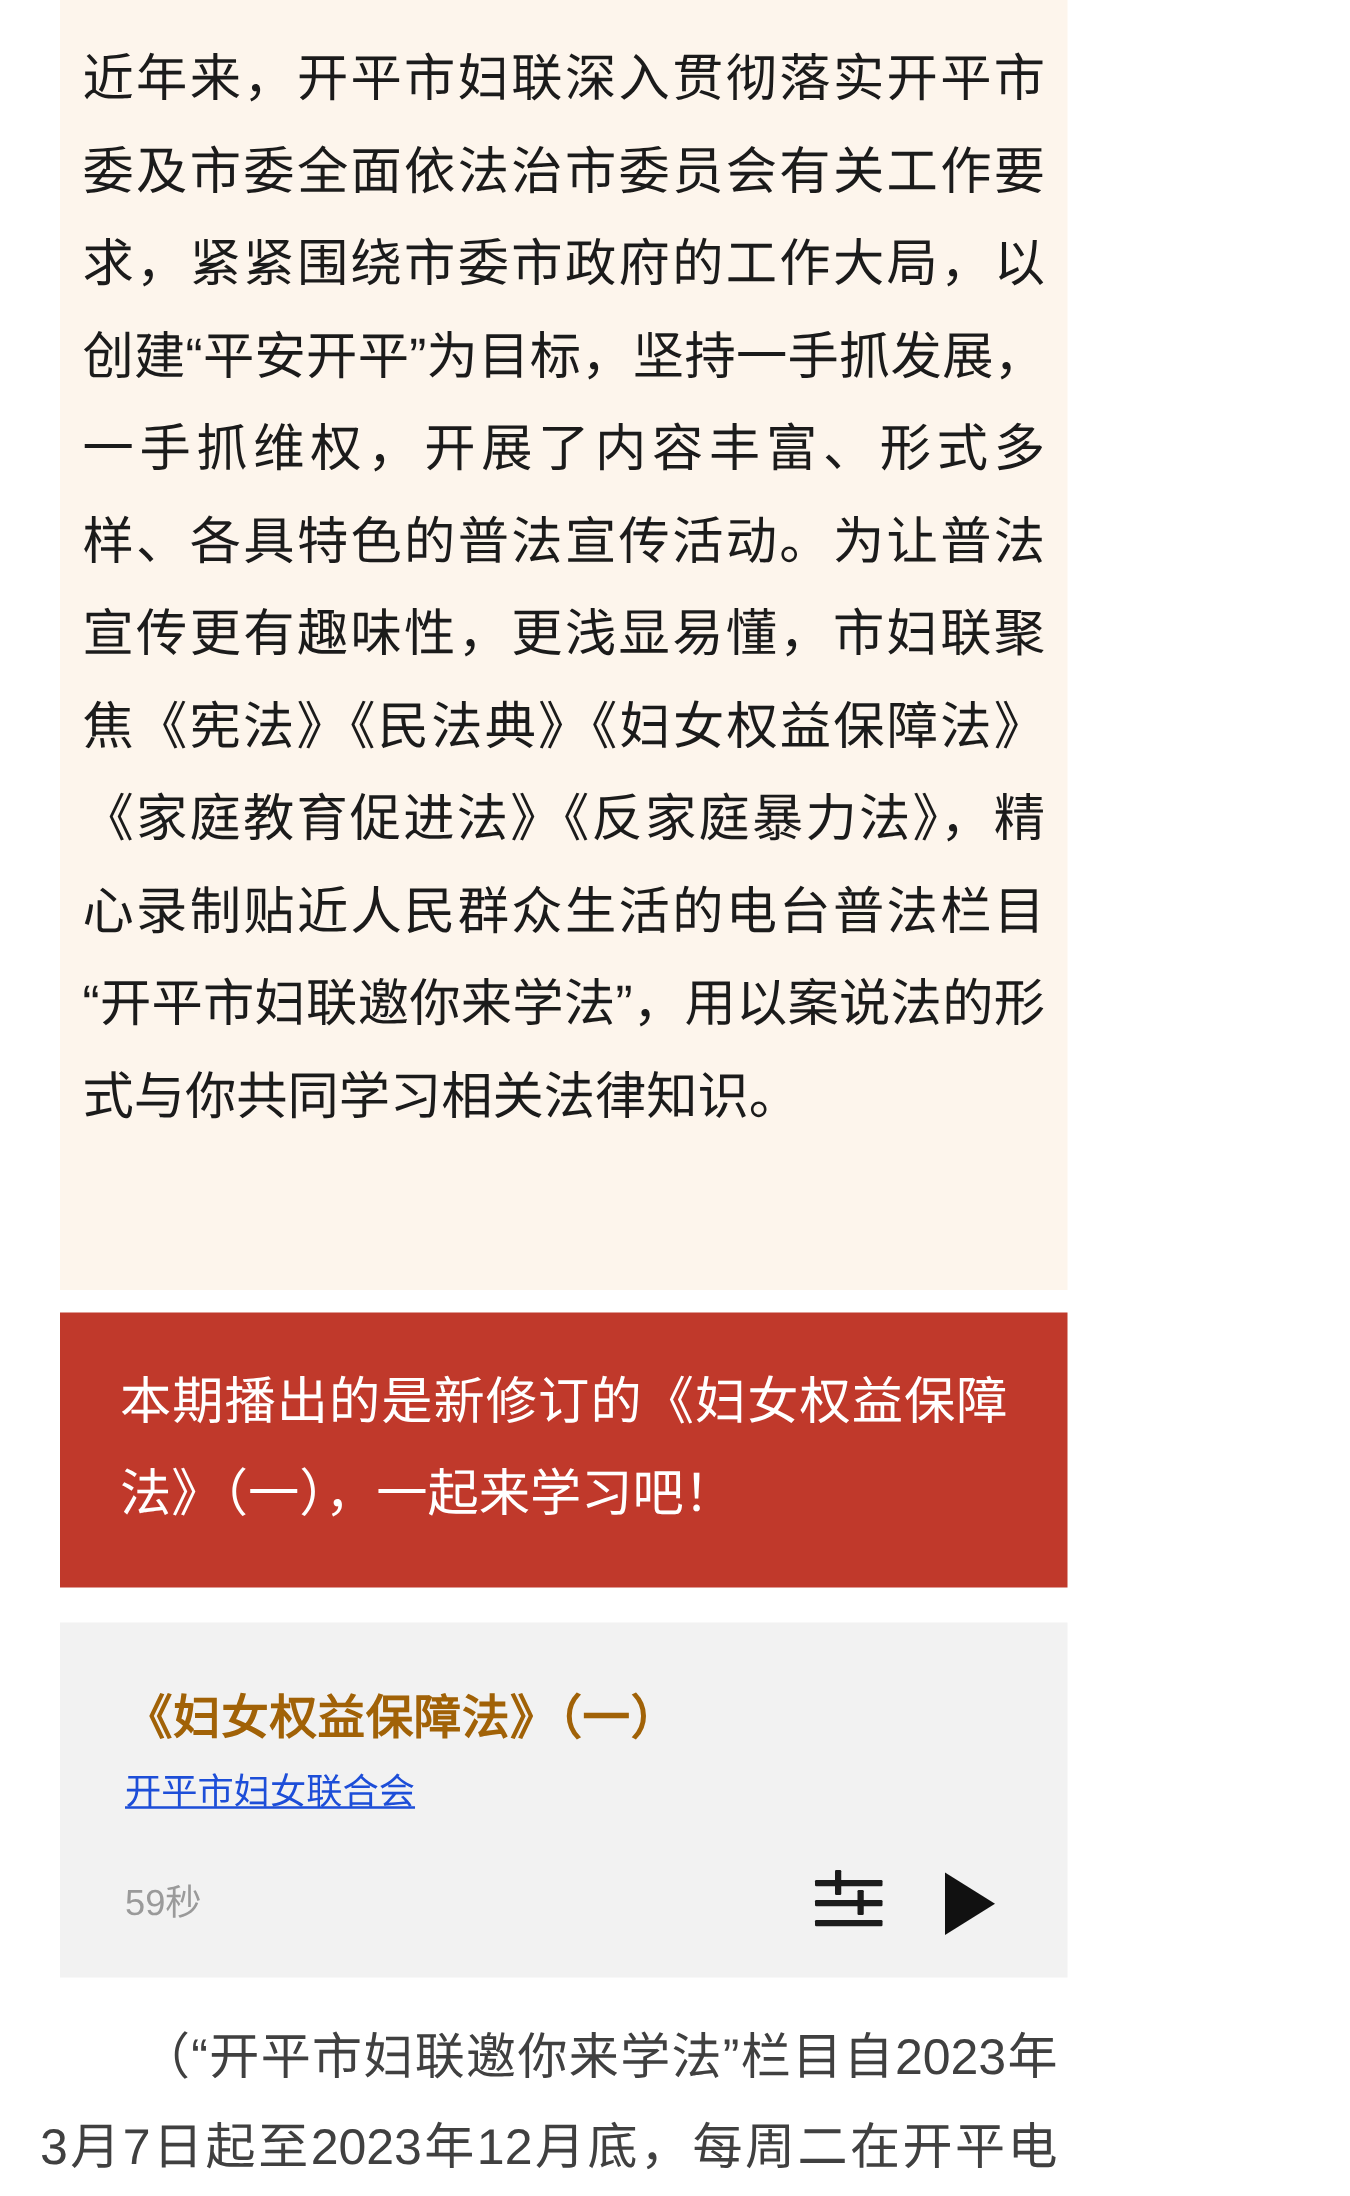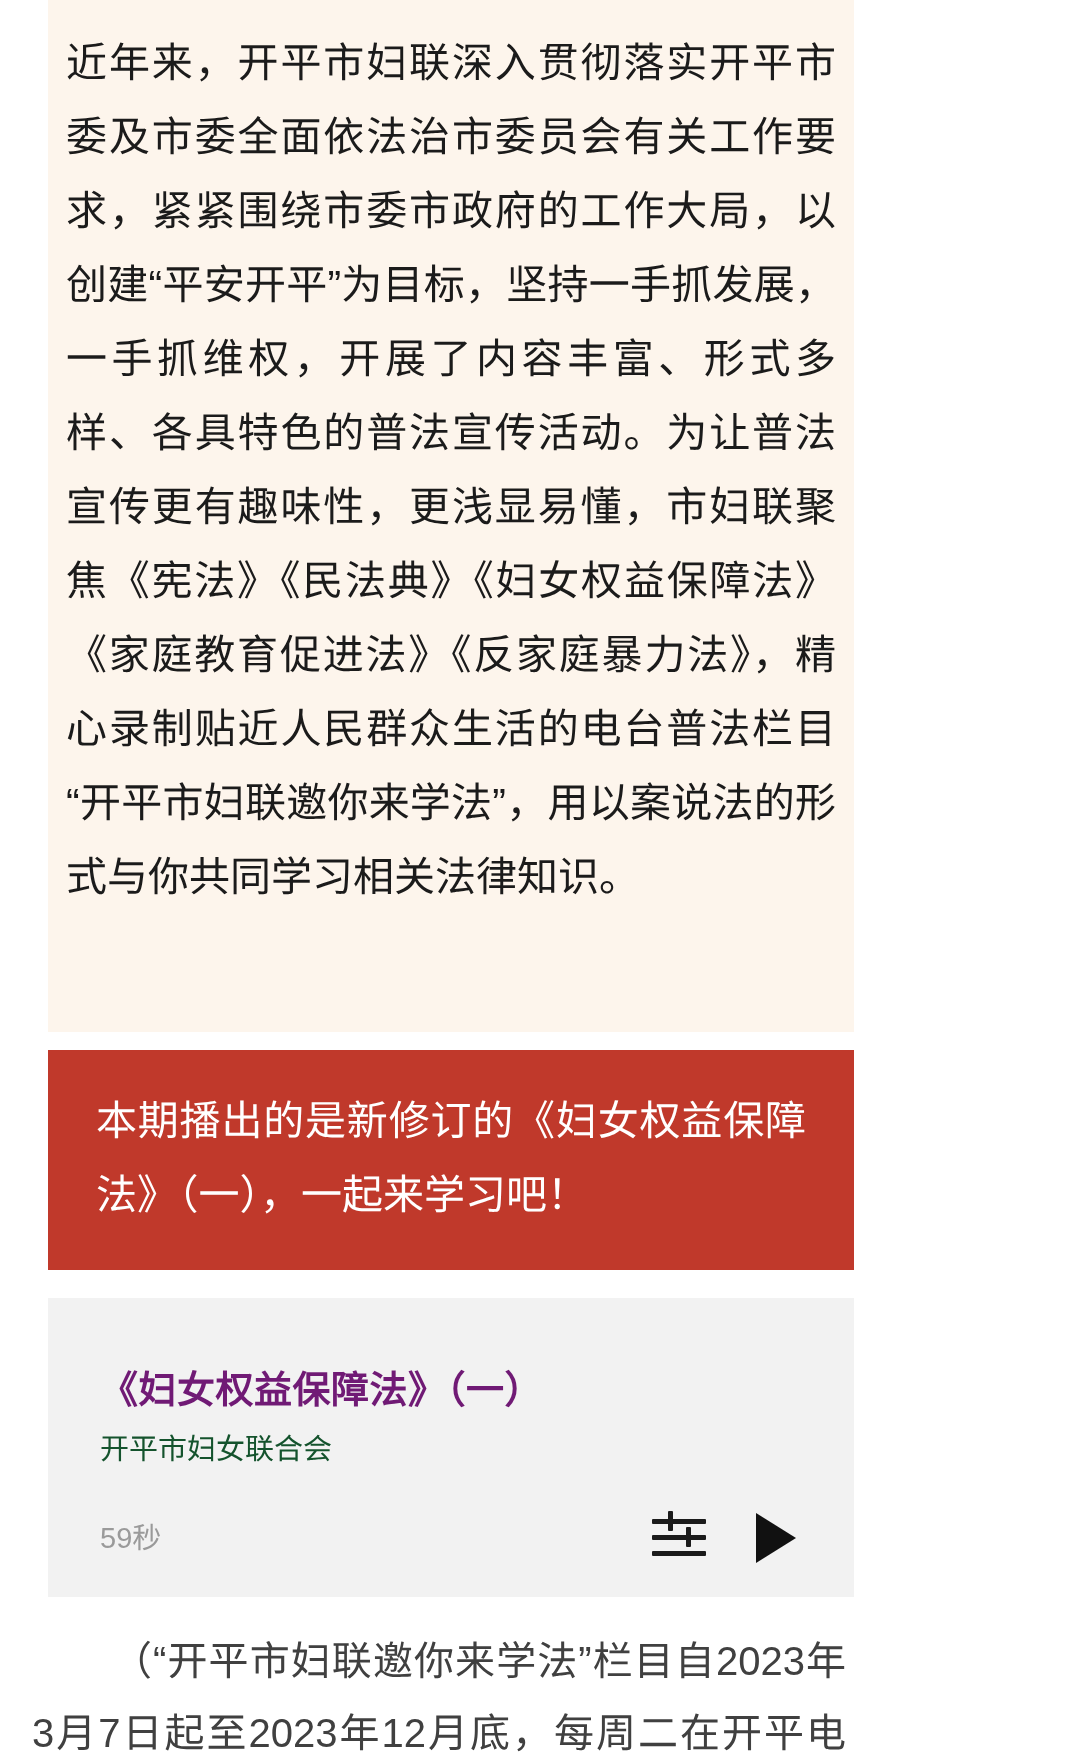--- a/index.html
+++ b/index.html
@@ -62,31 +62,32 @@
   
   .audio-card {
     background: #f2f2f2;
     margin: 28px 48px 0 48px;
     padding: 52px 52px 34px 52px;
     box-sizing: border-box;
     position: relative;
   }
   .audio-title {
     font-size: 38px;
-    color: #701a75;
+    color: #a16207;
     font-weight: 700;
     line-height: 50px;
-    margin: 15px 0 14px 0;
+    margin: 0 0 14px 0;
     letter-spacing: 0.5px;
   }
   .audio-sub {
     font-size: 29px;
-    color: #14532d;
+    color: #1d4ed8;
     line-height: 40px;
     margin: 0 0 44px 0;
+    text-decoration: underline;
   }
   .audio-bottom {
     display: flex;
     align-items: center;
     justify-content: space-between;
     gap: 40px;
   }
   .audio-duration {
     font-size: 29px;
     color: #9a9a9a;

